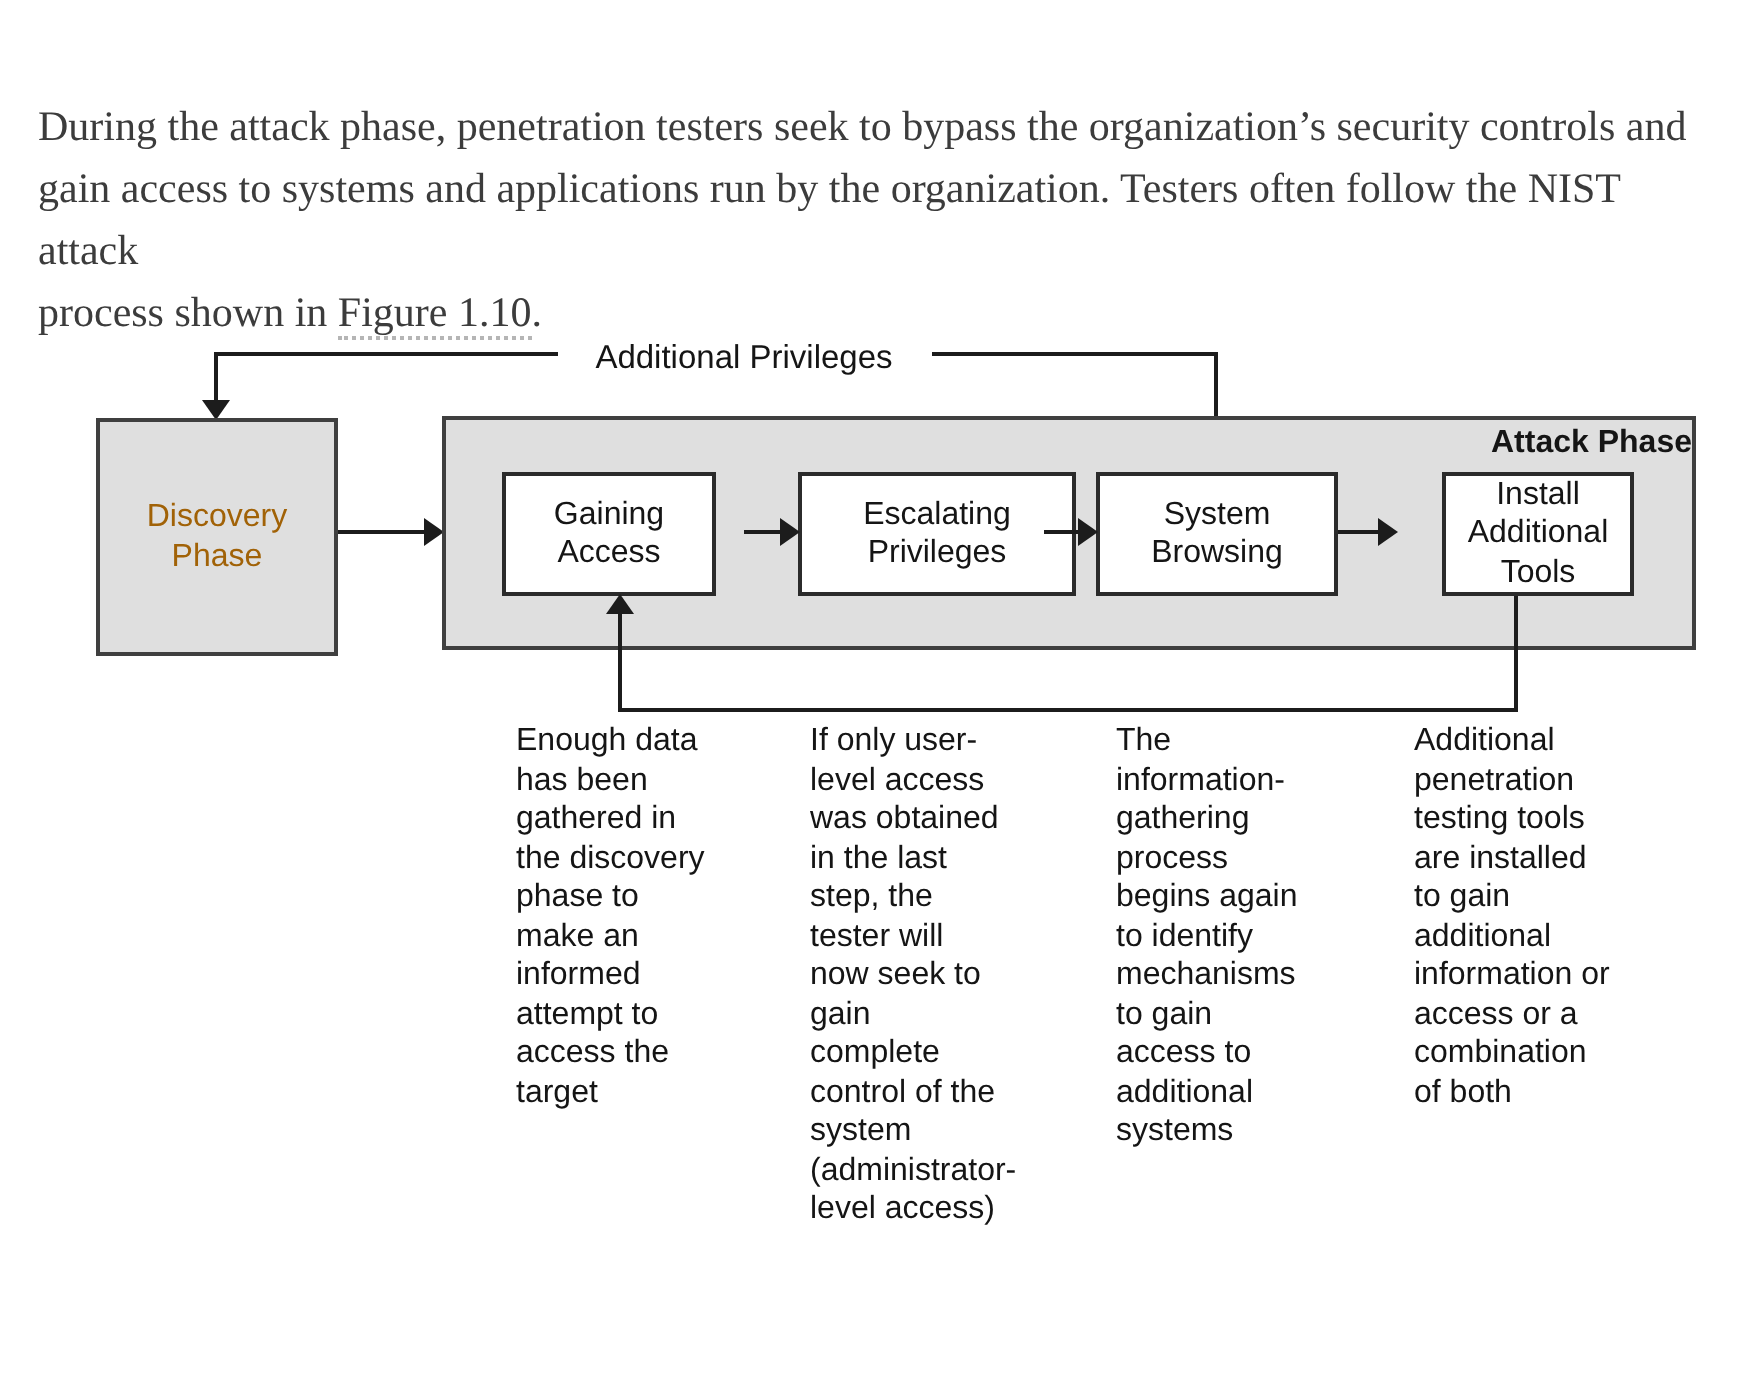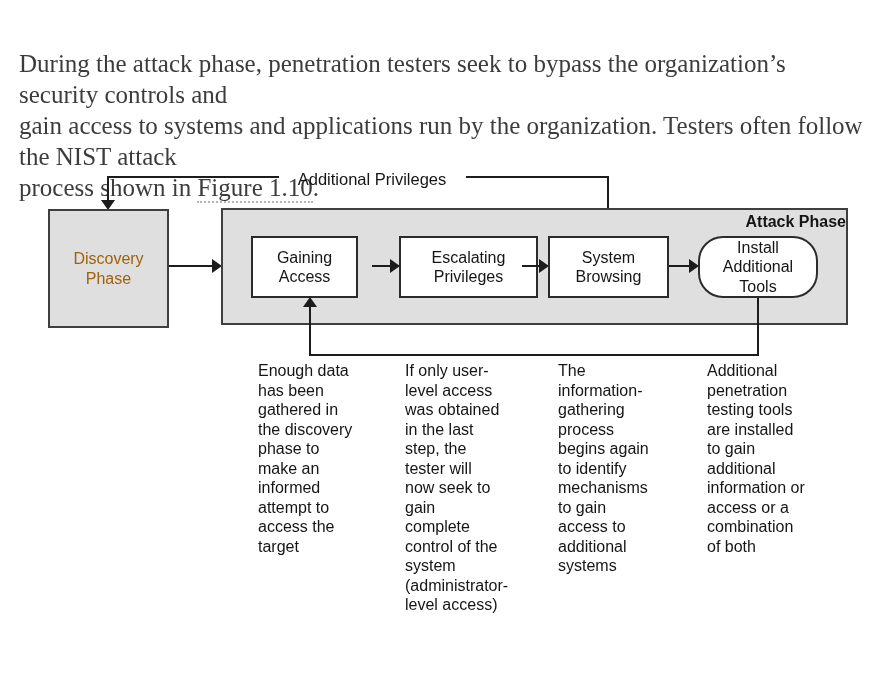--- a/index.html
+++ b/index.html
@@ -3,21 +3,21 @@
 <meta charset="utf-8">
 <style>
   html,body{margin:0;padding:0;background:#ffffff;}
   .page{position:relative;width:875px;height:700px;background:#ffffff;overflow:hidden;
         font-family:"Liberation Sans",sans-serif;}
   
   .heading{position:absolute;left:20px;top:12px;margin:0;
            font-family:"Liberation Sans",sans-serif;font-size:19px;font-weight:bold;
            letter-spacing:.3px;color:#39424c;}
   .intro{position:absolute;left:19px;top:48px;width:846px;margin:0;
-         font-family:"Liberation Serif",serif;font-size:25px;line-height:31px;color:#3c3c3c;}
+         font-family:"Liberation Serif",serif;font-size:21px;line-height:31px;color:#3c3c3c;}
   .caption{position:absolute;left:19px;top:633px;width:846px;margin:0;
            font-family:"Liberation Serif",serif;font-size:18.5px;line-height:30.5px;color:#3c3c3c;}
   .preline{white-space:pre-line;}
   .figlink{color:#3c3c3c;text-decoration:none;border-bottom:2px dotted #b5b5b5;cursor:pointer;}
   .caption .figlink{font-weight:bold;}
   
   .ln{position:absolute;background:#1c1c1c;}
   .ah{position:absolute;width:0;height:0;}
   .ah-down{border-left:7px solid transparent;border-right:7px solid transparent;border-top:10px solid #1c1c1c;}
   .ah-up{border-left:7px solid transparent;border-right:7px solid transparent;border-bottom:10px solid #1c1c1c;}
@@ -64,21 +64,21 @@
     <div class="phasebox" style="left:221px;top:208px;width:627px;height:117px;">
       <div class="attack-title">Attack Phase</div>
     </div>
 
     <div class="stepbox" style="left:251px;top:236px;width:107px;height:62px;">Gaining
 Access</div>
     <div class="stepbox" style="left:399px;top:236px;width:139px;height:62px;">Escalating
 Privileges</div>
     <div class="stepbox" style="left:548px;top:236px;width:121px;height:62px;">System
 Browsing</div>
-    <div class="stepbox" style="left:698px;top:236px;width:120px;height:62px;border-radius:25px;">Install
+    <div class="stepbox" style="left:721px;top:236px;width:96px;height:62px;">Install
 Additional
 Tools</div>
 
     <div class="ln" style="left:372px;top:265px;width:19px;height:2px;"></div>
     <div class="ah ah-right" style="left:390px;top:259px;"></div>
     <div class="ln" style="left:522px;top:265px;width:18px;height:2px;"></div>
     <div class="ah ah-right" style="left:539px;top:259px;"></div>
     <div class="ln" style="left:669px;top:265px;width:21px;height:2px;"></div>
     <div class="ah ah-right" style="left:689px;top:259px;"></div>
 

